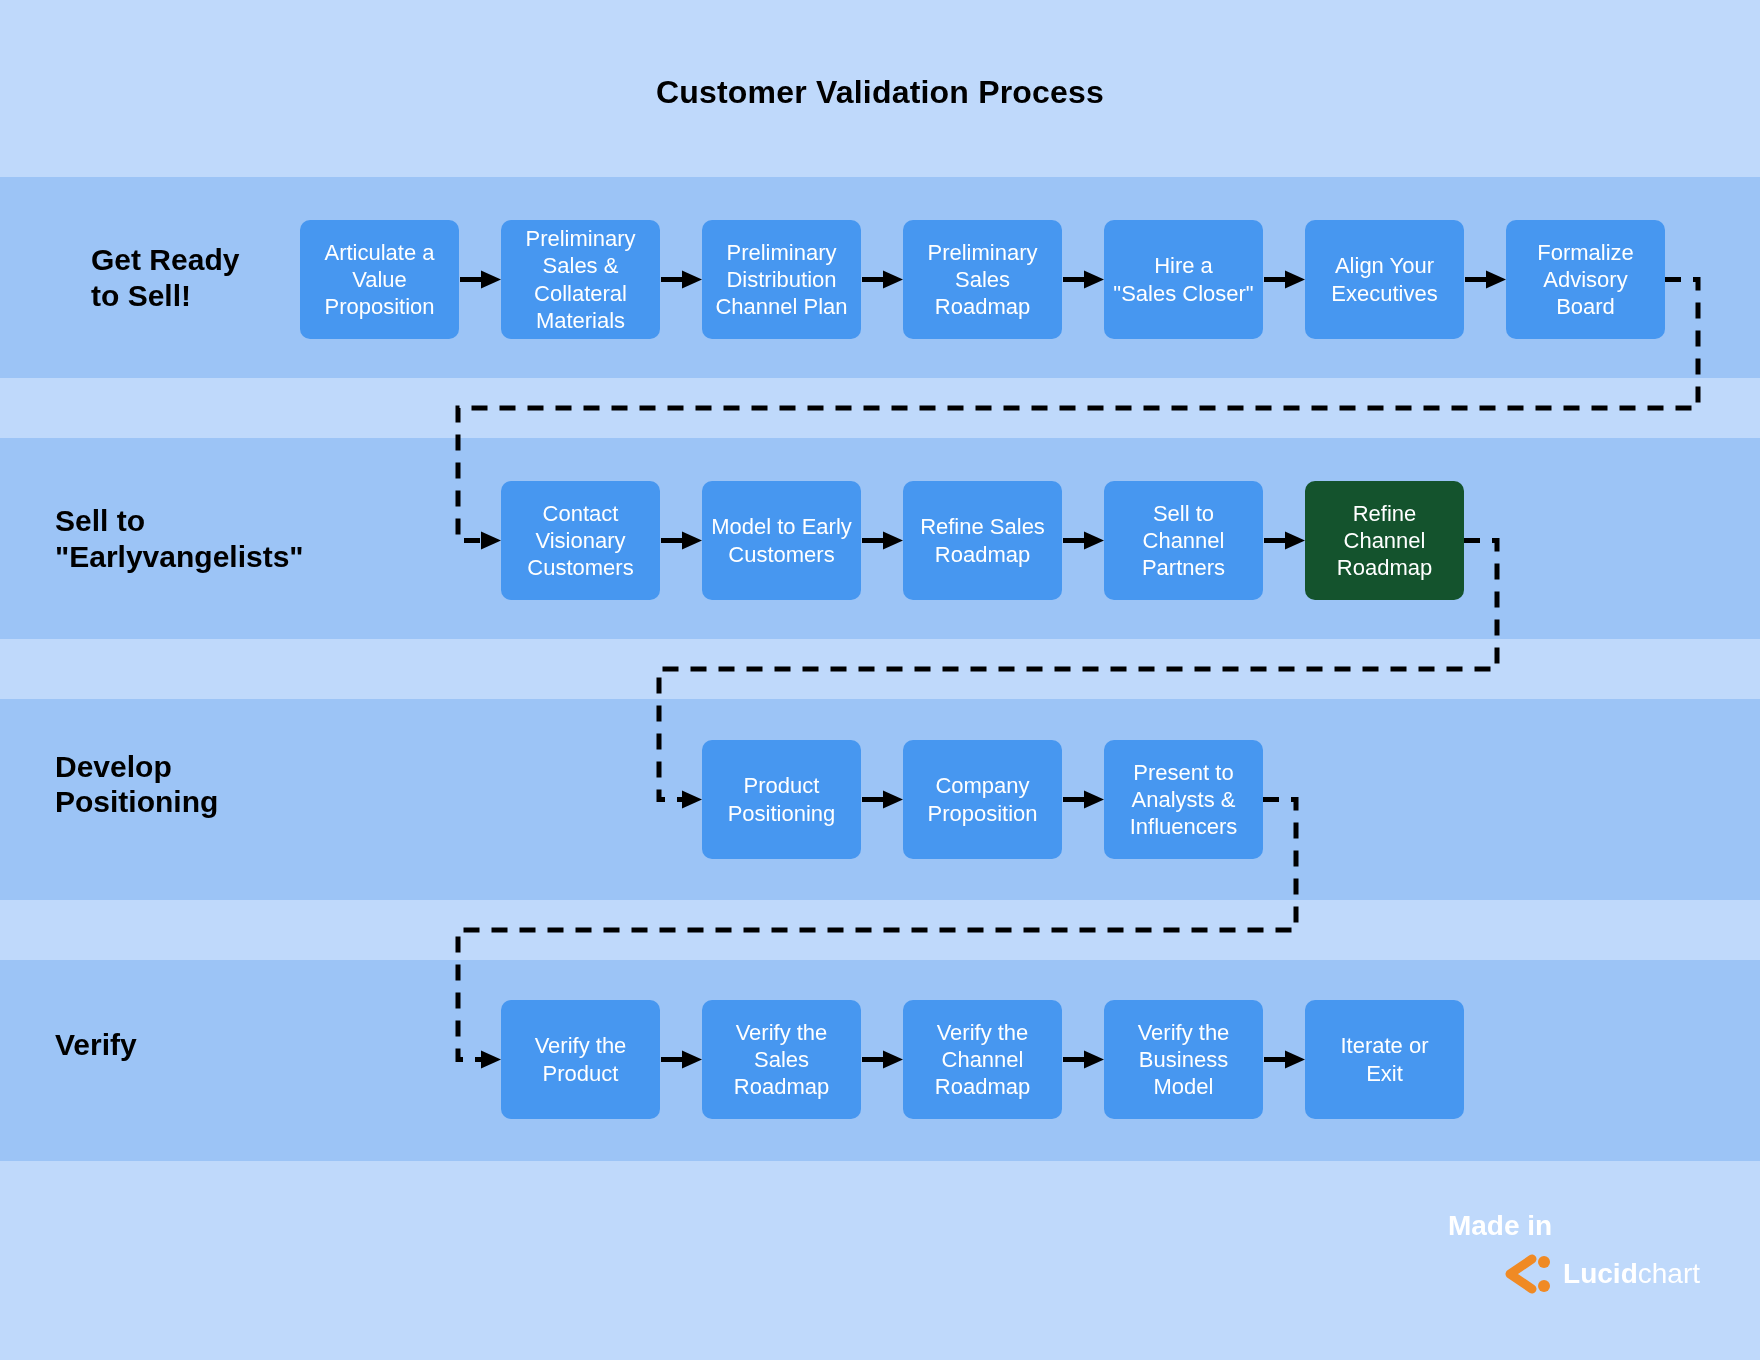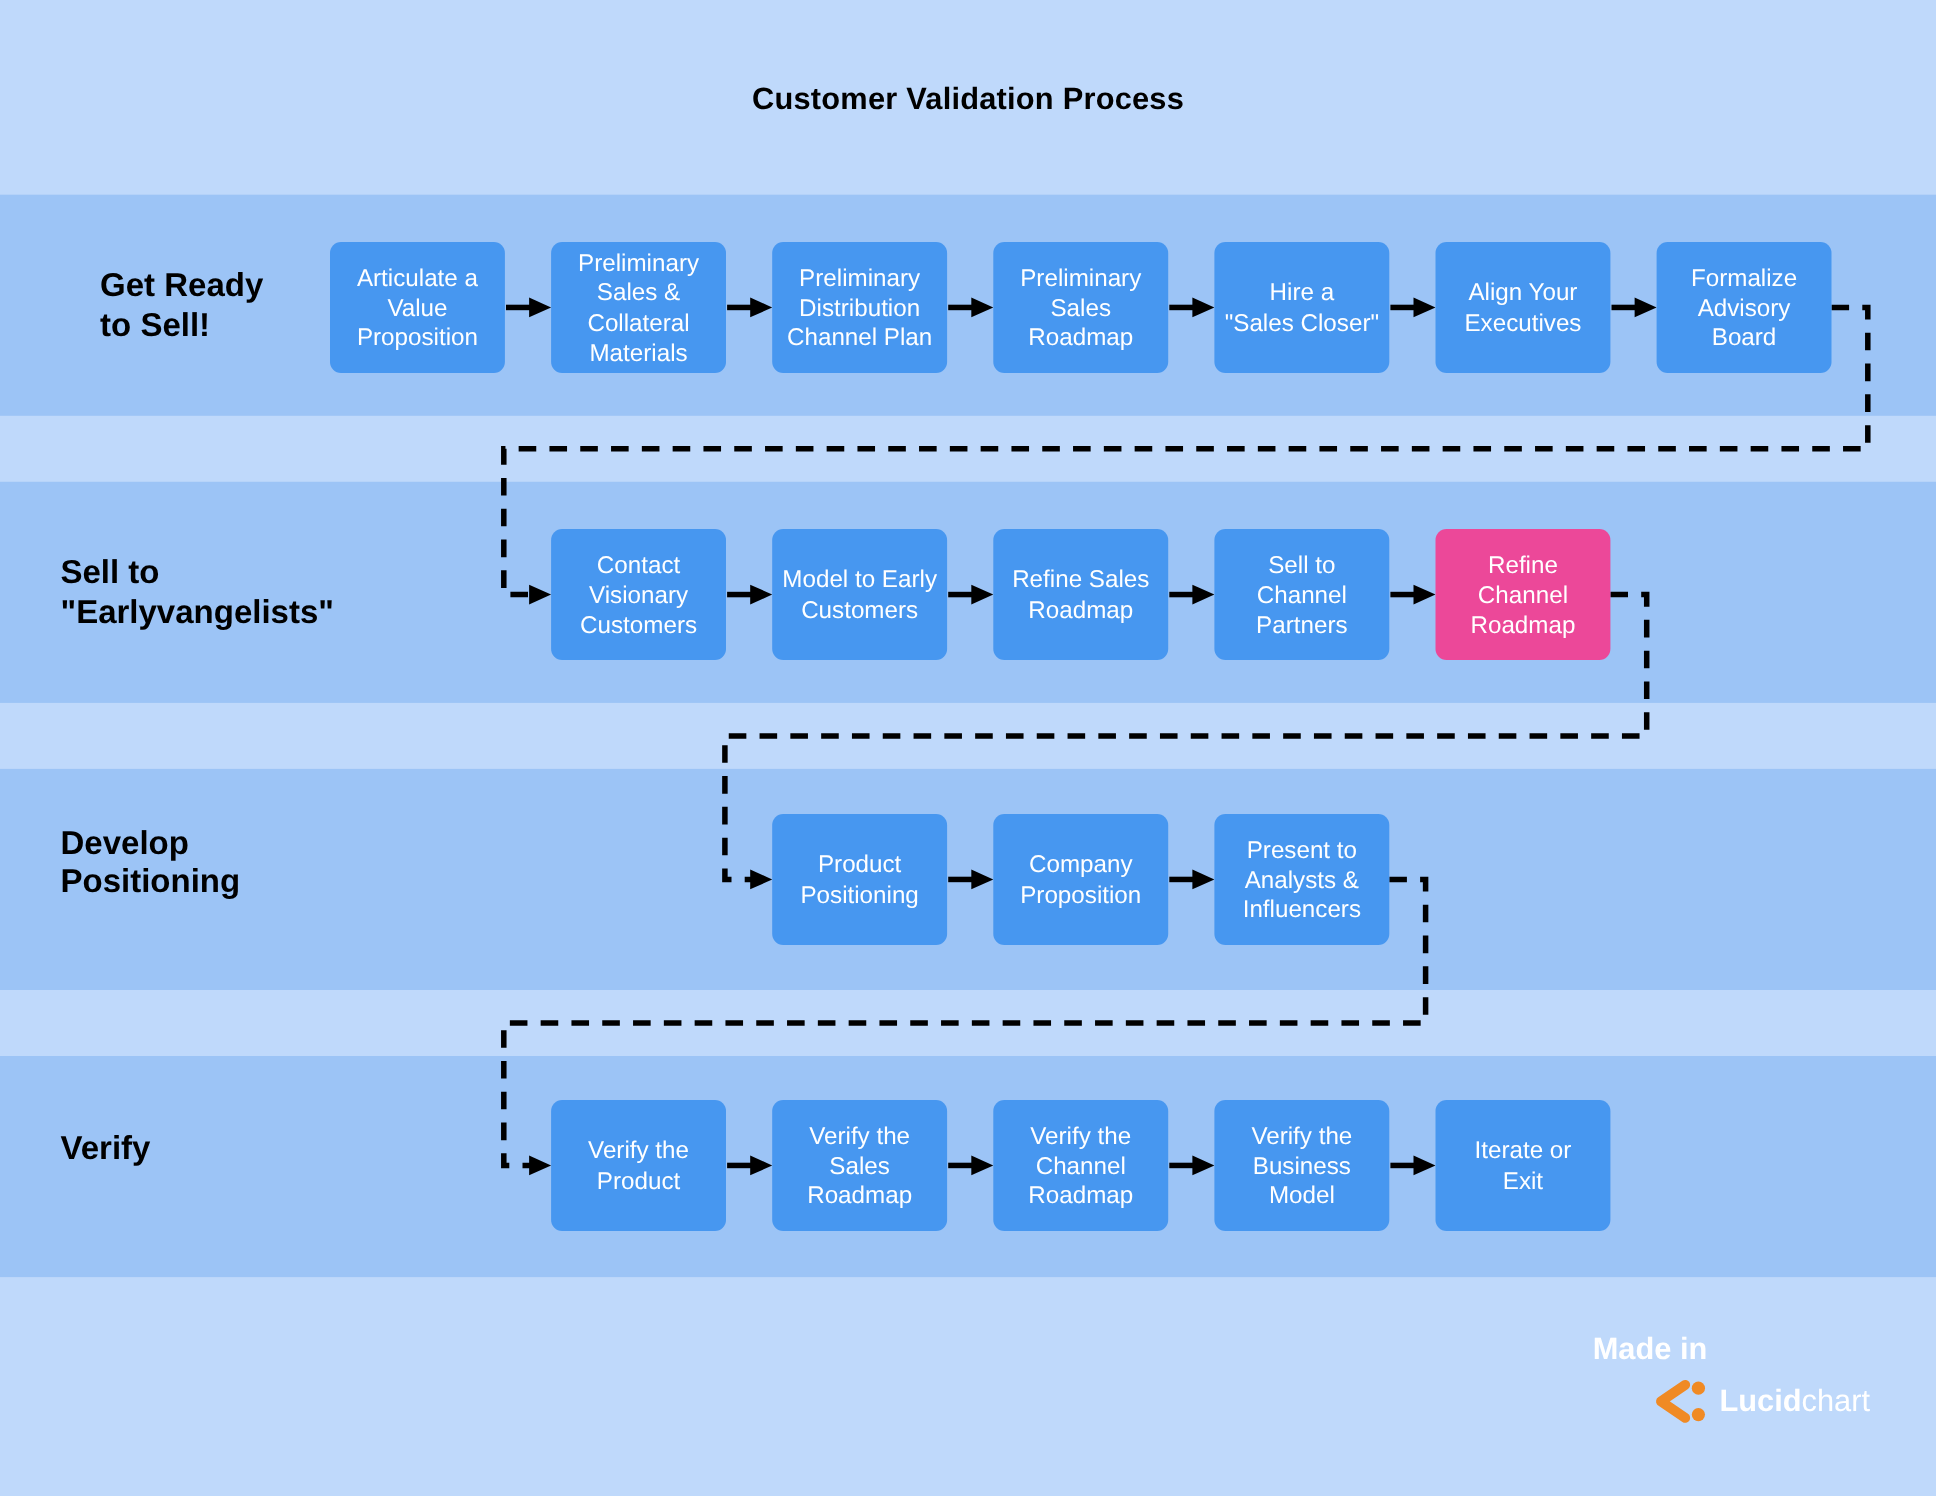--- a/index.html
+++ b/index.html
@@ -1,20 +1,20 @@
 <!DOCTYPE html>
 <html><head>
 <meta charset="utf-8">
 <style>
   html,body{margin:0;padding:0;}
   body{font-family:"Liberation Sans",sans-serif;}
   #canvas{position:relative;width:1760px;height:1360px;overflow:hidden;}
   .band{position:absolute;left:0;width:1760px;}
   .title{position:absolute;left:0;top:74px;width:1760px;text-align:center;
-         font-size:28px;font-weight:bold;letter-spacing:.2px;}
+         font-size:32px;font-weight:bold;letter-spacing:.2px;}
   .lane-label{position:absolute;left:55px;width:300px;display:flex;align-items:center;
               font-size:30px;font-weight:bold;line-height:1.18;white-space:pre-line;}
   .step{position:absolute;width:159px;height:119px;border-radius:10px;
         display:flex;align-items:center;justify-content:center;text-align:center;
         font-size:22px;line-height:1.24;white-space:pre-line;padding:0 4px;box-sizing:border-box;}
   #wires{position:absolute;left:0;top:0;pointer-events:none;}
   .watermark{position:absolute;right:60px;top:1210px;width:400px;text-align:right;cursor:pointer;}
   .made-in{font-size:28px;font-weight:600;margin-bottom:8px;text-align:center;}
   .brandrow{display:flex;align-items:center;justify-content:flex-end;gap:10px;}
   .brand{font-size:28px;line-height:1;}
@@ -113,21 +113,21 @@
     <div class="step" style="left: 501px; top: 481px; background: rgb(71, 151, 240); color: rgb(255, 255, 255);">Contact
 Visionary
 Customers</div>
     <div class="step" style="left: 702px; top: 481px; background: rgb(71, 151, 240); color: rgb(255, 255, 255);">Model to Early
 Customers</div>
     <div class="step" style="left: 903px; top: 481px; background: rgb(71, 151, 240); color: rgb(255, 255, 255);">Refine Sales
 Roadmap</div>
     <div class="step" style="left: 1104px; top: 481px; background: rgb(71, 151, 240); color: rgb(255, 255, 255);">Sell to
 Channel
 Partners</div>
-    <div class="step" style="left: 1305px; top: 481px; background: #ec4899; color: rgb(255, 255, 255);">Refine
+    <div class="step" style="left: 1305px; top: 481px; background: #14532d; color: rgb(255, 255, 255);">Refine
 Channel
 Roadmap</div>
     <div class="step" style="left: 702px; top: 740px; background: rgb(71, 151, 240); color: rgb(255, 255, 255);">Product
 Positioning</div>
     <div class="step" style="left: 903px; top: 740px; background: rgb(71, 151, 240); color: rgb(255, 255, 255);">Company
 Proposition</div>
     <div class="step" style="left: 1104px; top: 740px; background: rgb(71, 151, 240); color: rgb(255, 255, 255);">Present to
 Analysts &amp;
 Influencers</div>
     <div class="step" style="left: 501px; top: 1000px; background: rgb(71, 151, 240); color: rgb(255, 255, 255);">Verify the

